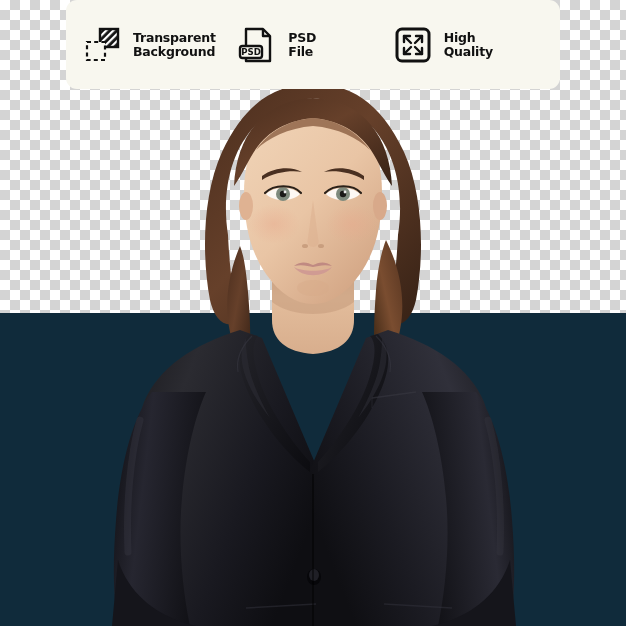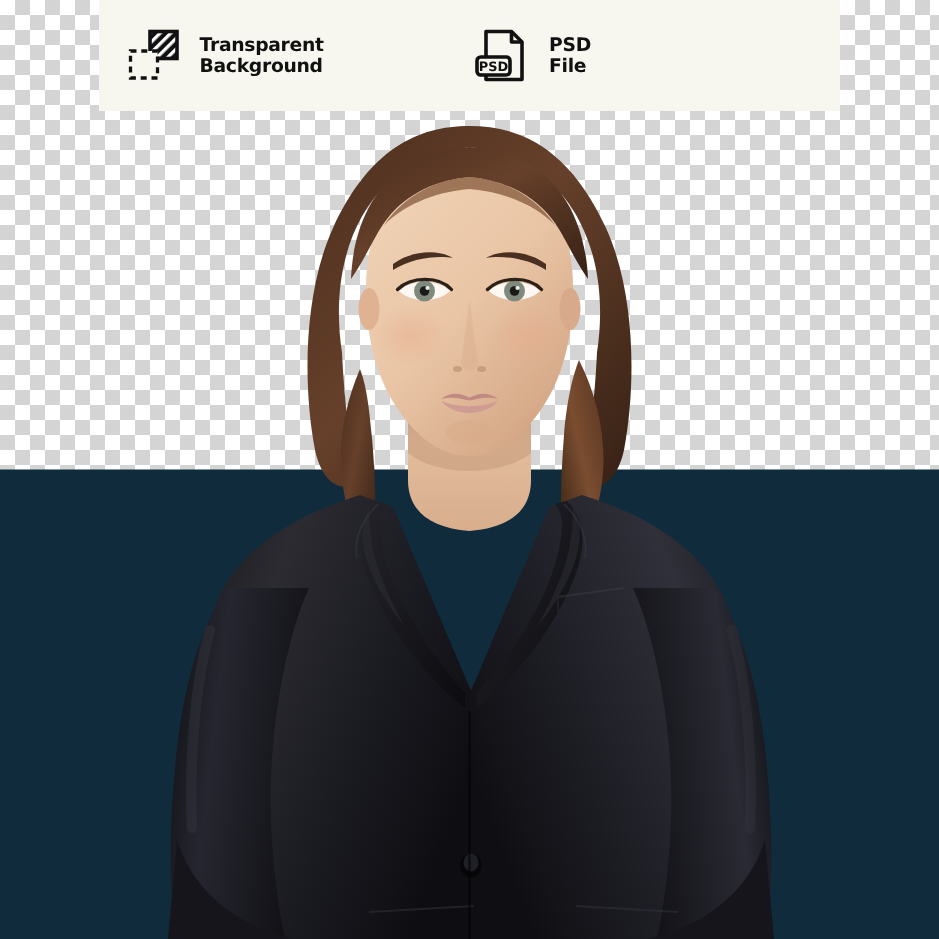--- a/index.html
+++ b/index.html
@@ -51,26 +51,27 @@
     height: 626px;
   }
   .subject svg { display: block; }
 
   
   .banner {
     position: absolute;
     left: 66px;
     top: 0;
     width: 494px;
-    height: 74px;
+    height: 89px;
     background: #f8f7ef;
     display: flex;
     align-items: center;
     box-sizing: border-box;
     padding: 0 14px;
+    border-radius: 11px;
   }
   .feature {
     display: flex;
     align-items: center;
     gap: 9px;
     flex: 1 1 0;
   }
   .feature-icon {
     width: 44px;
     height: 44px;
@@ -323,15 +324,34 @@
           <path d="M9 4 H26 L33 11 V36 H9 Z" fill="#f8f7ef" stroke="#111111" stroke-width="2.4" stroke-linejoin="round"></path>
           <path d="M26 4 V11 H33" fill="none" stroke="#111111" stroke-width="2.4" stroke-linejoin="round"></path>
           <rect x="3" y="21" width="22" height="12" rx="2.5" fill="#f8f7ef" stroke="#111111" stroke-width="2.4"></rect>
           <text x="14" y="30.2" text-anchor="middle" font-family="DejaVu Sans, sans-serif" font-size="8.6" font-weight="700" fill="#111111">PSD</text>
         </svg>
       </span>
       <span class="feature-label">PSD
 File</span>
     </div>
 
+    <div class="feature">
+      <span class="feature-icon">
+        <svg width="40" height="40" viewBox="0 0 40 40" xmlns="http://www.w3.org/2000/svg">
+          <rect x="4" y="4" width="32" height="32" rx="5" fill="#f8f7ef" stroke="#111111" stroke-width="3"></rect>
+          <g stroke="#111111" stroke-width="2.4" stroke-linecap="round" stroke-linejoin="round" fill="none">
+            <path d="M18 18 L11 11"></path>
+              <path d="M11 17 V11 H17"></path>
+            <path d="M22 18 L29 11"></path>
+              <path d="M29 17 V11 H23"></path>
+            <path d="M18 22 L11 29"></path>
+              <path d="M11 23 V29 H17"></path>
+            <path d="M22 22 L29 29"></path>
+              <path d="M29 23 V29 H23"></path>
+          </g>
+        </svg>
+      </span>
+      <span class="feature-label">High
+Quality</span>
+    </div>
 
   </div>
 </div>
 
 </body></html>

